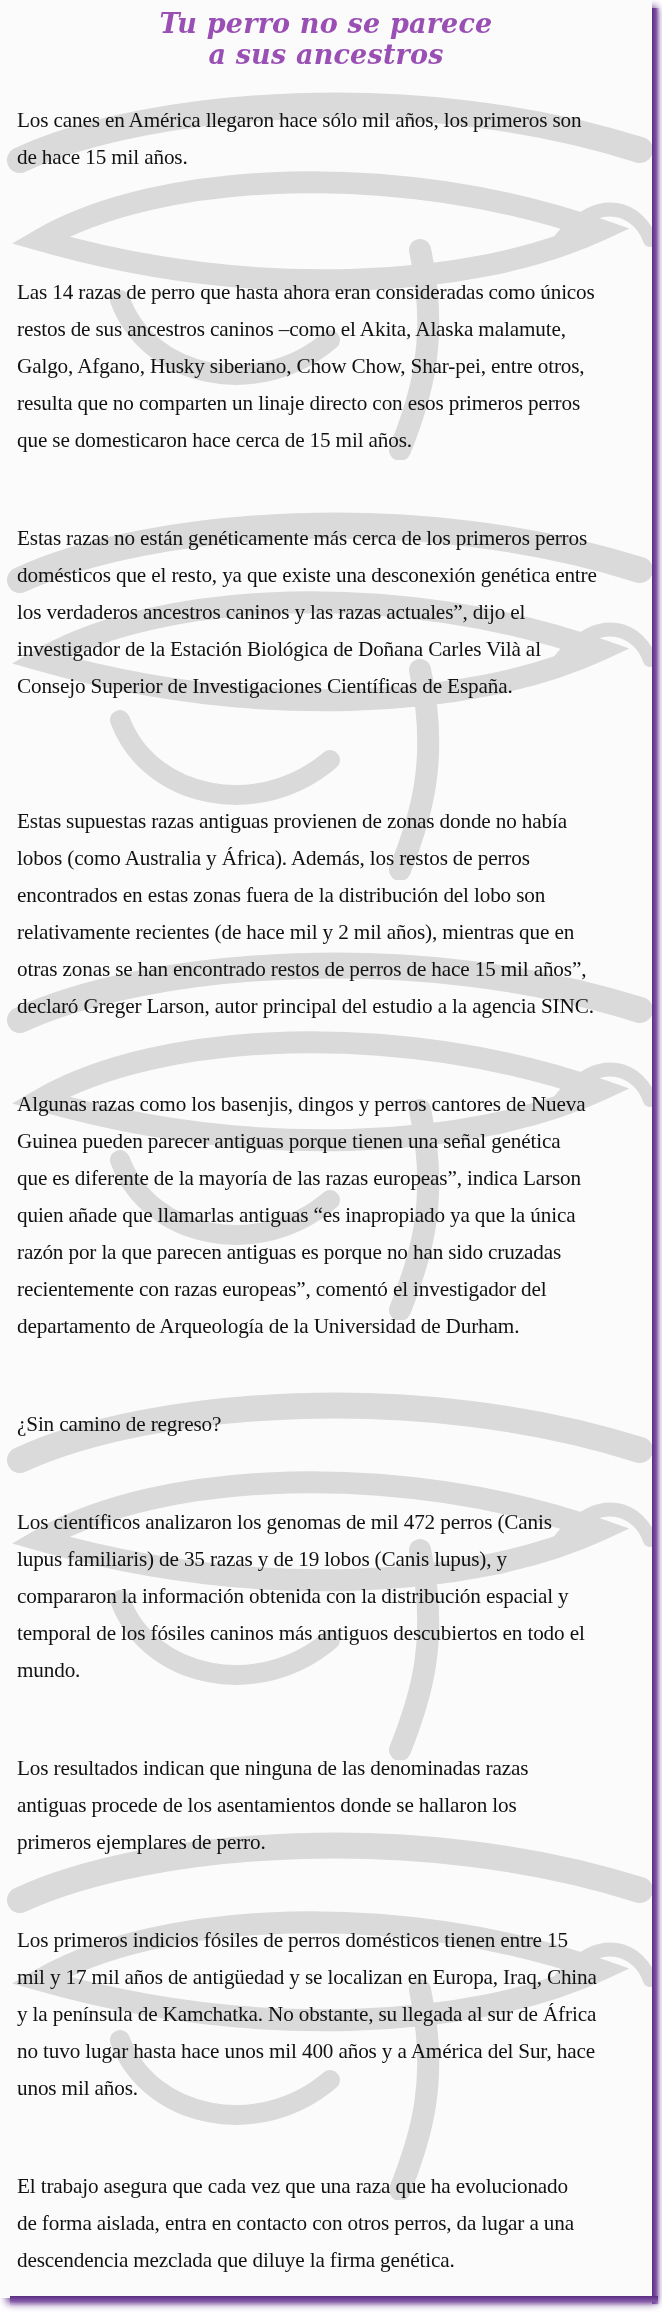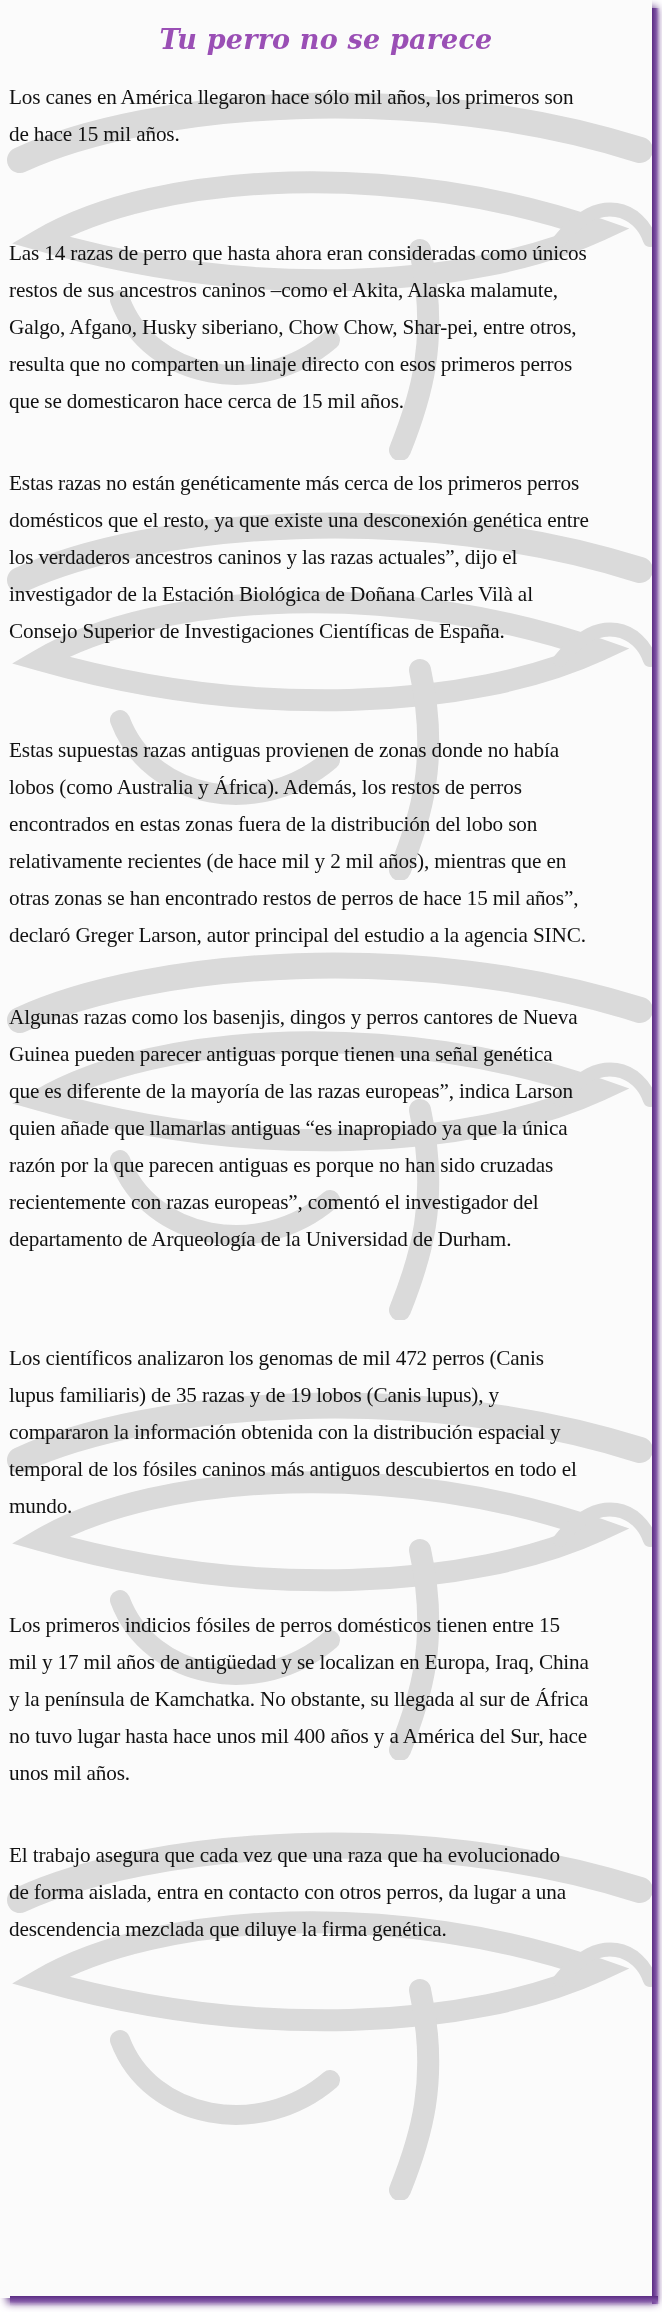--- a/index.html
+++ b/index.html
@@ -60,28 +60,28 @@
       color: #111111;
     }
     .title {
       text-align: center;
       font-family: "DejaVu Serif", "Liberation Serif", serif;
       font-style: italic;
       color: #9a4fb5;
       font-size: 27px;
       line-height: 31px;
       margin: 0;
-      padding-top: 24px;
+      padding-top: 8px;
       letter-spacing: 0.2px;
     }
     .title span { display: block; }
     .para {
       font-size: 21.2px;
       line-height: 37px;
-      margin: 4px;
+      margin: 12px;
       white-space: pre-line;
       letter-spacing: -0.15px;
     }
     .gap { height: 37px; }
   </style>
 </head>
 <body>
 
 <div class="page">
 
@@ -137,20 +137,21 @@
         <path d="M120 260 C 150 340, 260 360, 330 300" stroke-width="20"></path>
         <path d="M420 210 C 440 300, 420 360, 400 410" stroke-width="22"></path>
         <path d="M560 200 C 600 150, 640 170, 650 200" stroke-width="14"></path>
       </g>
     </svg>
   </div>
 
   <div class="content">
     <h1 class="title">
       <span>Tu perro no se parece</span>
+      <span>a sus ancestros</span>
     </h1>
 
     <div style="height:20px;"></div>
 
     <p class="para">Los canes en América llegaron hace sólo mil años, los primeros son
 de hace 15 mil años.</p>
     <div class="gap"></div>
     <div class="gap"></div>
     <p class="para">Las 14 razas de perro que hasta ahora eran consideradas como únicos
 restos de sus ancestros caninos –como el Akita, Alaska malamute,
@@ -173,27 +174,31 @@
 declaró Greger Larson, autor principal del estudio a la agencia SINC.</p>
     <div class="gap"></div>
     <p class="para">Algunas razas como los basenjis, dingos y perros cantores de Nueva
 Guinea pueden parecer antiguas porque tienen una señal genética
 que es diferente de la mayoría de las razas europeas”, indica Larson
 quien añade que llamarlas antiguas “es inapropiado ya que la única
 razón por la que parecen antiguas es porque no han sido cruzadas
 recientemente con razas europeas”, comentó el investigador del
 departamento de Arqueología de la Universidad de Durham.</p>
     <div class="gap"></div>
+    <p class="para">¿Sin camino de regreso?</p>
     <div class="gap"></div>
     <p class="para">Los científicos analizaron los genomas de mil 472 perros (Canis
 lupus familiaris) de 35 razas y de 19 lobos (Canis lupus), y
 compararon la información obtenida con la distribución espacial y
 temporal de los fósiles caninos más antiguos descubiertos en todo el
 mundo.</p>
     <div class="gap"></div>
+    <p class="para">Los resultados indican que ninguna de las denominadas razas
+antiguas procede de los asentamientos donde se hallaron los
+primeros ejemplares de perro.</p>
     <div class="gap"></div>
     <p class="para">Los primeros indicios fósiles de perros domésticos tienen entre 15
 mil y 17 mil años de antigüedad y se localizan en Europa, Iraq, China
 y la península de Kamchatka. No obstante, su llegada al sur de África
 no tuvo lugar hasta hace unos mil 400 años y a América del Sur, hace
 unos mil años.</p>
     <div class="gap"></div>
     <p class="para">El trabajo asegura que cada vez que una raza que ha evolucionado
 de forma aislada, entra en contacto con otros perros, da lugar a una
 descendencia mezclada que diluye la firma genética.</p>

